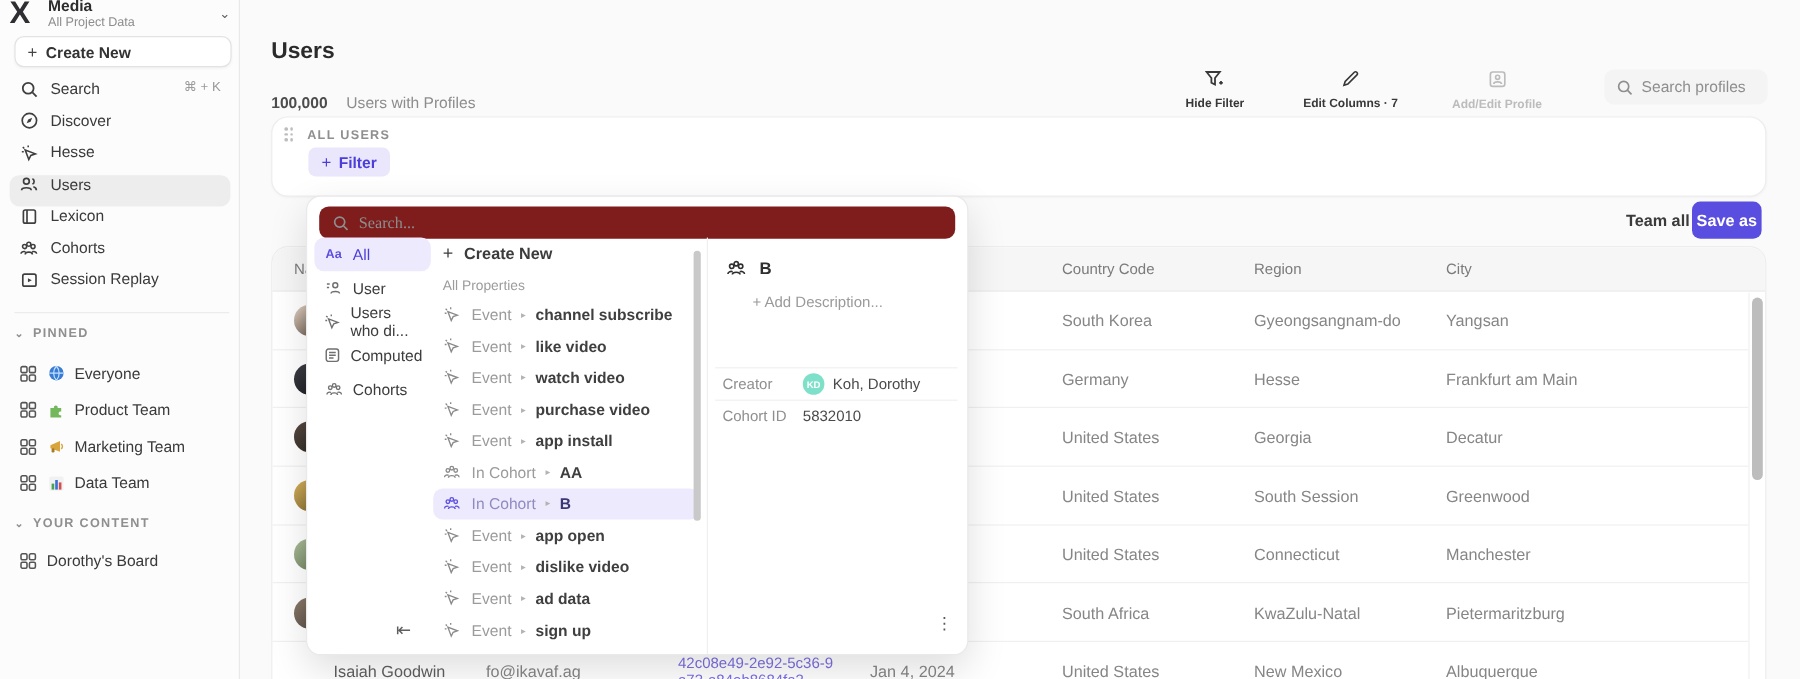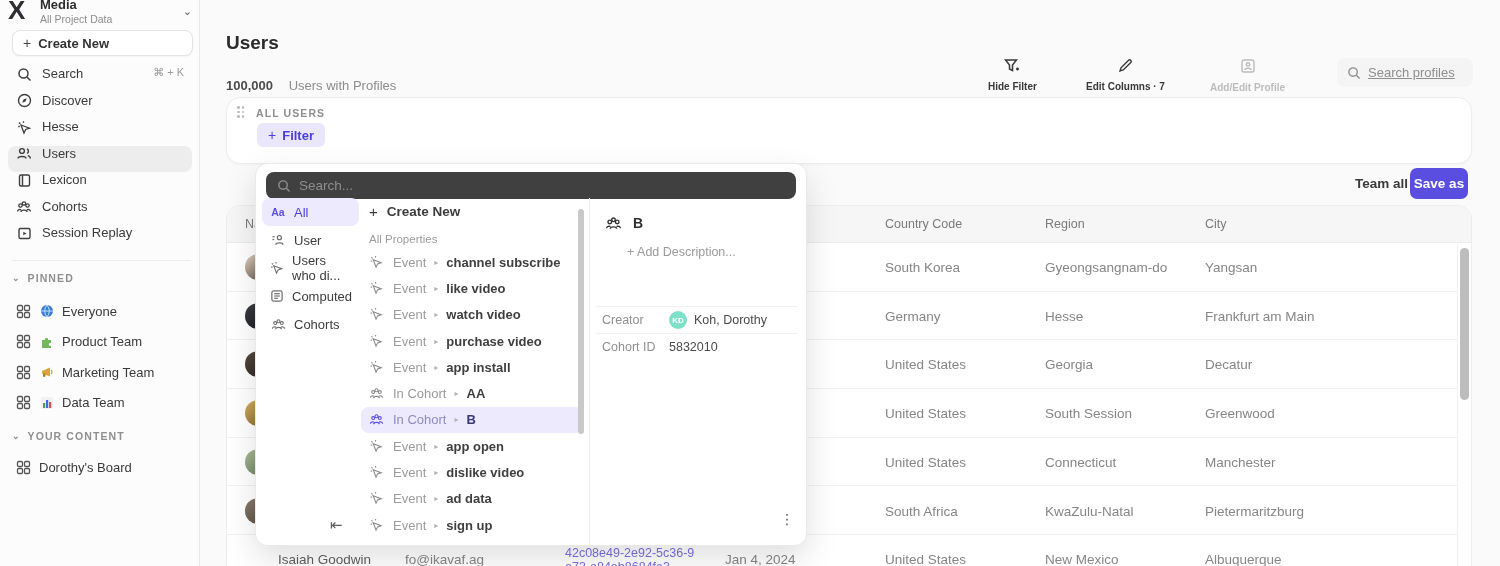--- a/index.html
+++ b/index.html
@@ -40,21 +40,21 @@
   
   .page-title { position:absolute; left:226px; top:32px; font-size:19px; font-weight:700; color:#2b2b2b; }
   .count-row { position:absolute; left:226px; top:78px; font-size:13px; }
   .count-num { font-weight:600; color:#4c4c4c; }
   .count-cap { color:#8d8d8d; margin-left:12px; }
   .tool { position:absolute; top:58px; height:29px; display:flex; align-items:center; gap:8px;
     font-size:10px; font-weight:600; color:#383838;flex-direction:column; }
   .tool.disabled { color:#bcbcbc; }
   .search-box { position:absolute; left:1337px; top:58px; width:136px; height:29px; background:#f4f4f4;
     border-radius:8px; display:flex; align-items:center; gap:7px; padding-left:10px;
-    font-size:13px; color:#8e8e8e;text-decoration:underline; }
+    font-size:13px; color:#8e8e8e; }
 
   
   .filter-card { position:absolute; left:226px; top:97px; width:1246px; height:67px; background:#fff;
     border:1px solid #ededed; border-radius:14px; box-shadow:0 1px 2px rgba(0,0,0,.03); }
   .drag-dots { position:absolute; left:10px; top:8px; width:9px; height:14px;
     display:grid; grid-template-columns:2.5px 2.5px; grid-auto-rows:2.5px; gap:2px; }
   .drag-dots i { background:#bdbdbd; border-radius:50%; }
   .group-label { position:absolute; left:29px; top:9px; font-size:10.5px; font-weight:700;
     letter-spacing:1.1px; color:#8f8f8f; }
   .filter-chip { position:absolute; left:30px; top:25px; height:24px; padding:0 11px;
@@ -83,22 +83,22 @@
   .trow:nth-of-type(4) .avatar{background:linear-gradient(135deg,#5a4c42,#221e1c);}
   .trow:nth-of-type(5) .avatar{background:linear-gradient(135deg,#d9b35d,#6e5a26);}
   .trow:nth-of-type(6) .avatar{background:linear-gradient(135deg,#aebf9a,#5d7253);}
   .trow:nth-of-type(7) .avatar{background:linear-gradient(135deg,#8d7c6c,#4e443c);}
   .tbl-scroll { position:absolute; right:0; top:38px; bottom:0; width:14px; background:#fff; border-left:1px solid #f0f0f0; }
   .tbl-thumb { position:absolute; left:2px; top:4px; width:9px; height:152px; border-radius:5px; background:#bdbdbd; }
 
   
   #dropdown { position:absolute; left:255px; top:163px; width:552px; height:383px; background:#fff;
     border:1px solid #e9e9e9; border-radius:12px; box-shadow:0 12px 32px rgba(0,0,0,.13); z-index:10; }
-  .dd-search { position:absolute; left:10px; top:8px; right:10px; height:27px; background:#404040;
-    border-radius:8px; display:flex; align-items:center; gap:8px; padding-left:11px; font-size:13.5px; color:#8e8e8e; }
+  .dd-search { position:absolute; left:10px; top:8px; right:10px; height:27px; background:#7f1d1d;
+    border-radius:8px; display:flex; align-items:center; gap:8px; padding-left:11px; font-size:13.5px; color:#8e8e8e;font-family:Liberation Serif, serif; }
   .dd-cats { position:absolute; left:6px; top:34px; width:97px; }
   .dd-cat { height:28px; display:flex; align-items:center; gap:8px; padding:0 8px; border-radius:8px;
     font-size:13px; color:#3d3d3d; }
   .dd-cat.selected { background:#edeafd; color:#4b3ed9; }
   .dd-cat .cat-ic { width:16px; height:14px; display:flex; align-items:center; justify-content:center;
     font-size:10.5px; font-weight:700; color:#6f6f6f; }
   .dd-cat.selected .cat-ic { color:#5b4fe0; }
   .dd-collapse { position:absolute; left:74px; top:352px; font-size:15px; color:#5f5f5f; }
   .dd-mid { position:absolute; left:105px; top:34px; width:228px; }
   .dd-create { height:27px; display:flex; align-items:center; gap:9px; padding-left:8px;

